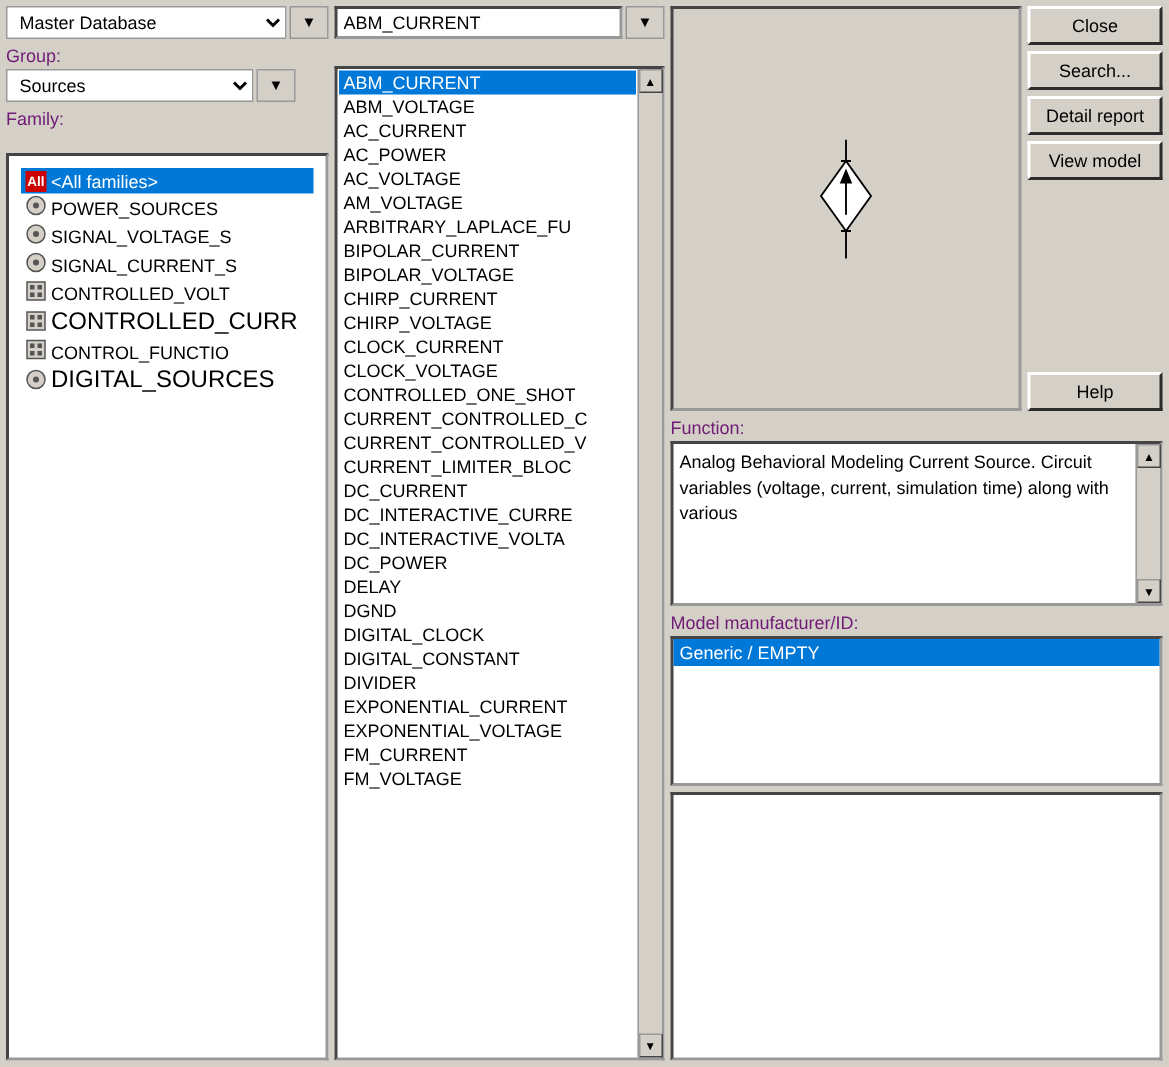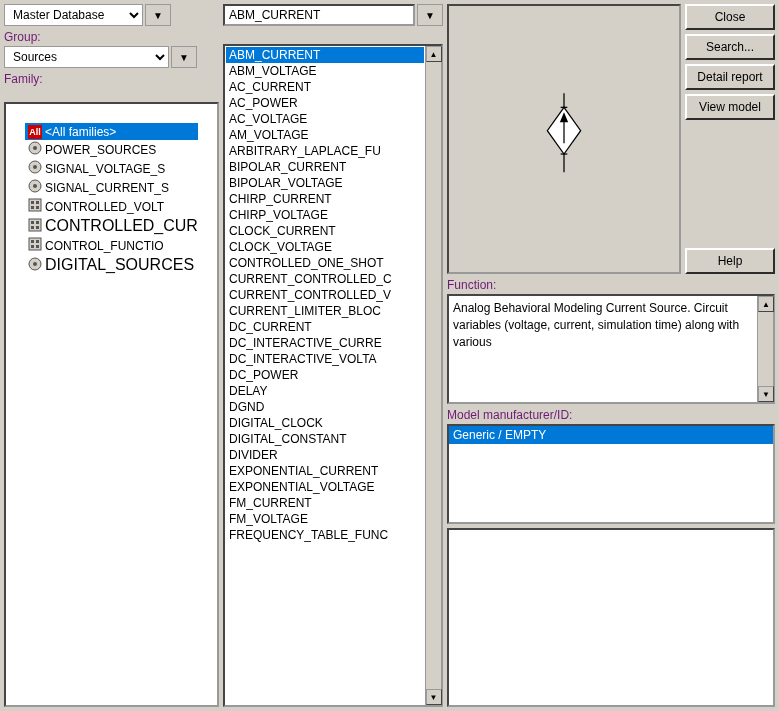--- a/index.html
+++ b/index.html
@@ -38,21 +38,21 @@
     select {
       background: white;
       border: 1px solid #999;
       font-size: 12px;
       padding: 2px 4px;
       cursor: pointer;
       appearance: auto;
     }
 
     .master-db-select {
-      width: 139px;
+      width: 187px;
     }
 
     .filter-btn {
       width: 26px;
       height: 22px;
       background: #d4d0c8;
       border: 1px solid #999;
       cursor: pointer;
       display: flex;
       align-items: center;
@@ -86,21 +86,21 @@
       flex-direction: column;
       gap: 16px;
       flex: 1;
     }
 
     .family-list {
       border: 2px inset #999;
       background: white;
       flex: 1;
       overflow-y: auto;
-      padding: 19px;
+      padding: 8px;
     }
 
     .family-item {
       display: flex;
       align-items: center;
       padding: 1px 3px;
       cursor: pointer;
       white-space: nowrap;
       overflow: hidden;
       font-size: 12px;
@@ -431,21 +431,20 @@
           <div class="component-item">DC_POWER</div>
           <div class="component-item">DELAY</div>
           <div class="component-item">DGND</div>
           <div class="component-item">DIGITAL_CLOCK</div>
           <div class="component-item">DIGITAL_CONSTANT</div>
           <div class="component-item">DIVIDER</div>
           <div class="component-item">EXPONENTIAL_CURRENT</div>
           <div class="component-item">EXPONENTIAL_VOLTAGE</div>
           <div class="component-item">FM_CURRENT</div>
           <div class="component-item">FM_VOLTAGE</div>
-          <div class="component-item">FREQUENCY_TABLE_FUNC</div>
         </div>
       <div class="list-scrollbar">
         <div class="scroll-arrow">▲</div>
         <div class="scroll-track"></div>
         <div class="scroll-arrow">▼</div>
       </div>
     </div>
   </div>
 
   <div class="right-panel">

